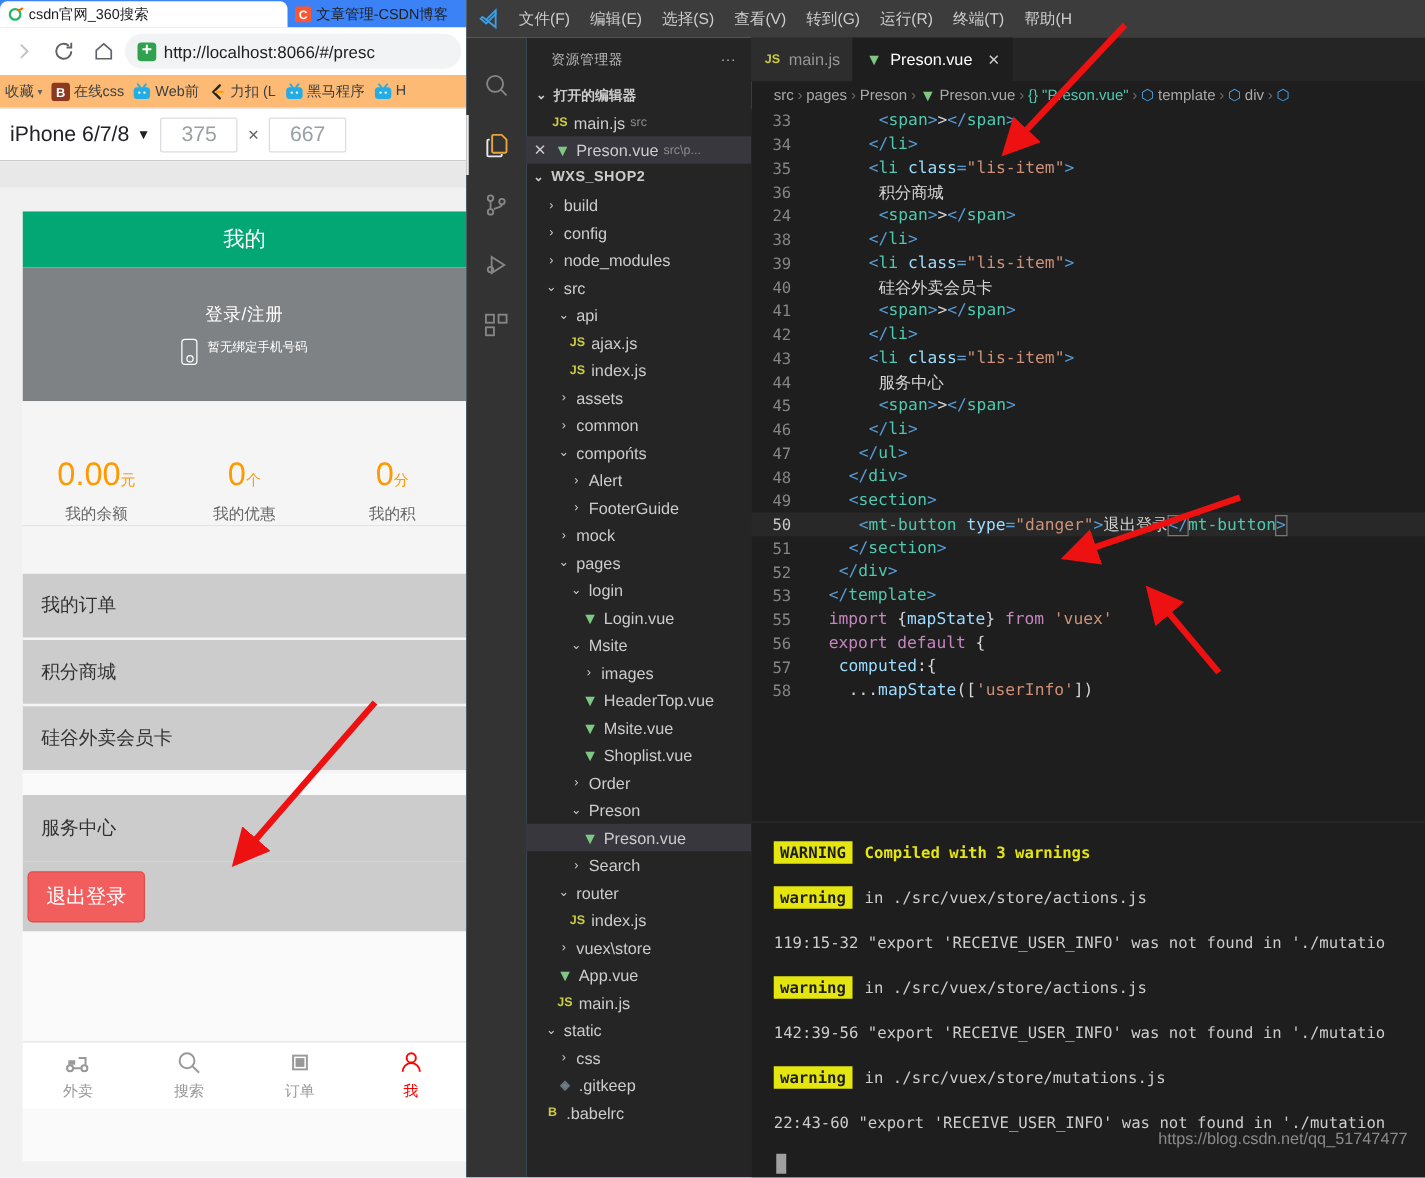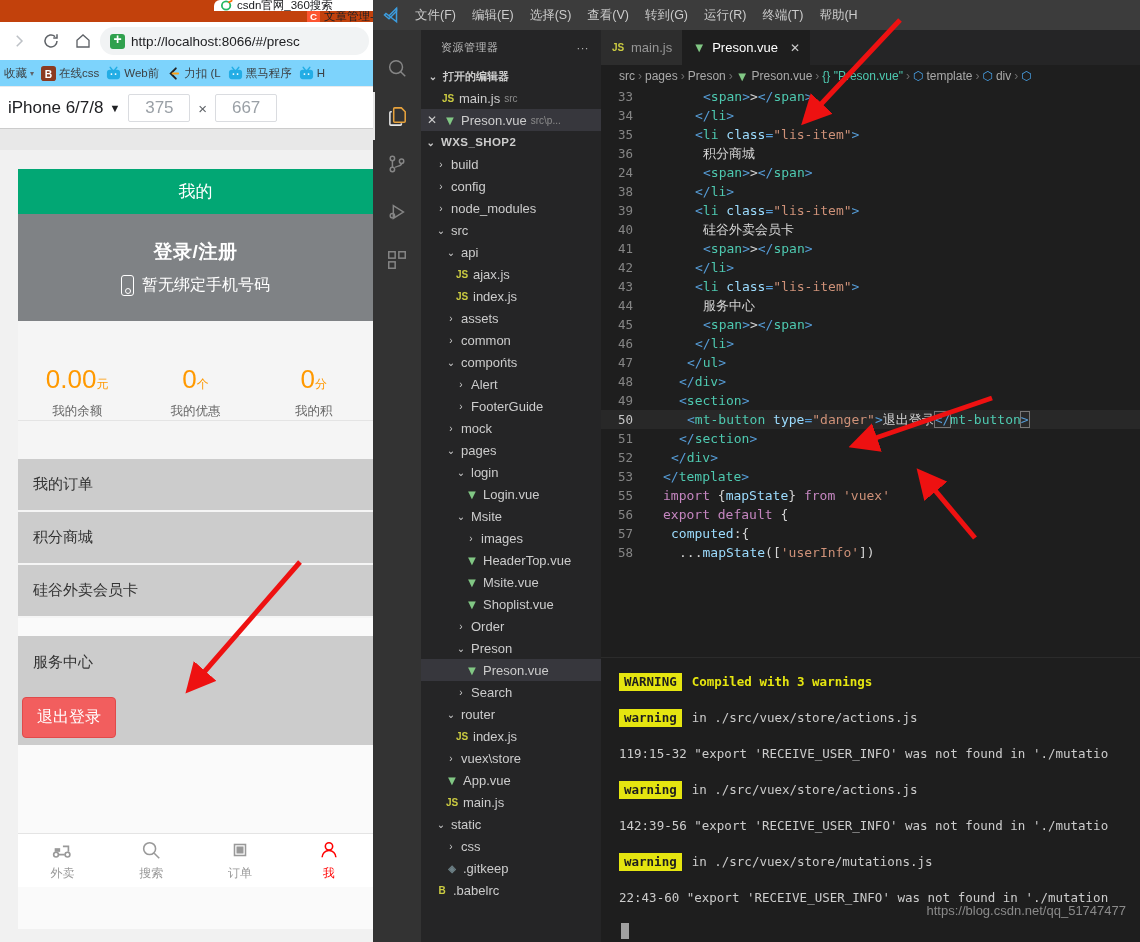--- a/index.html
+++ b/index.html
@@ -8,42 +8,42 @@
     font-family: "Liberation Sans", sans-serif;
     overflow: hidden; background: #fff;
   }
   #root { position: relative; width: 1140px; height: 942px; }
 
   
   #browser { position: absolute; left: 0; top: 0; width: 373px; height: 942px;
              background: #fff; overflow: hidden; }
 
   .br-tabstrip { position: absolute; left: 0; top: 0; width: 444px; height: 22px;
-                 background: #c2410c; display: flex; align-items: flex-end; flex-direction: column; }
+                 background: #3b82f6; display: flex; align-items: flex-end; }
   .br-tab { height: 21px; display: flex; align-items: center; gap: 4px;
             padding: 0 6px; font-size: 11.5px; color: #202124; white-space: nowrap;
             overflow: hidden; }
   .br-tab.active { background: #fff; border-top-left-radius: 6px; border-top-right-radius: 6px; }
   .favicon { width: 13px; height: 13px; flex: 0 0 13px; display: inline-block; }
 
   .br-navbar { position: absolute; left: 0; top: 22px; width: 373px; height: 38px;
                background: #fff; display: flex; align-items: center; gap: 2px; padding: 0 4px; }
   .nav-btn { width: 30px; height: 30px; display: flex; align-items: center;
              justify-content: center; color: #5f6368; }
   .nav-btn.dim { color: #bdc1c6; }
   .omnibox { flex: 1; height: 28px; background: #f1f3f4; border-radius: 14px;
              display: flex; align-items: center; gap: 6px; padding: 0 10px;
              font-size: 13.5px; color: #202124; overflow: hidden; white-space: nowrap; }
   .shield { width: 15px; height: 15px; background: #30a14e; border-radius: 3px;
             position: relative; flex: 0 0 15px; }
   .shield::after { content: "+"; position: absolute; left: 0; top: -3px; width: 15px;
             text-align: center; color: #fff; font-size: 14px; font-weight: 700; }
 
   .br-bookmarks { position: absolute; left: 0; top: 60px; width: 373px; height: 27px;
-                  background: #7dd3fc; display: flex; align-items: center; gap: 3px;
+                  background: #fdba74; display: flex; align-items: center; gap: 3px;
                   padding: 0 2px; border-bottom: 1px solid #e8eaed; overflow: hidden; }
   .bm { display: flex; align-items: center; gap: 3px; font-size: 11.5px;
         color: #3c4043; white-space: nowrap; padding: 0 2px; }
   .bm-ic { width: 15px; height: 15px; flex: 0 0 15px; display: inline-block; }
 
   .devbar { position: absolute; left: 0; top: 88px; width: 373px; height: 41px;
             background: #fff; border-bottom: 1px solid #ccc;
             display: flex; align-items: center; gap: 8px; padding: 0 8px; }
   .dev-device { font-size: 17px; color: #202124; display: flex; align-items: center; gap: 6px; }
   .dev-caret { font-size: 11px; }
@@ -56,22 +56,22 @@
               background: #f1f1f1; overflow: hidden; }
   .vp-toolbar { height: 21px; background: #e8e8e8; }
   .vp-page { position: absolute; left: 18px; top: 40px; width: 355px; height: 760px;
              background: #fafafa; overflow: hidden; }
 
   .m-header { height: 45px; background: #02a774; color: #fff; font-size: 17px;
               display: flex; align-items: center; justify-content: center; }
   .m-user { height: 107px; background: #7f8285; color: #fff;
             display: flex; flex-direction: column; align-items: center;
             justify-content: center; gap: 10px; }
-  .m-user-title { font-size: 19px; font-weight: 700; letter-spacing: .5px; }
-  .m-user-sub { font-size: 16px; display: flex; gap: 8px; }
+  .m-user-title { font-size: 14px; font-weight: 400; letter-spacing: .5px; }
+  .m-user-sub { font-size: 10px; display: flex; gap: 8px; }
   .phone-ic { width: 13px; height: 21px; border: 1.6px solid #fff; border-radius: 3px;
               display: inline-block; position: relative; }
   .phone-ic::after { content: ""; position: absolute; left: 3.2px; bottom: 1.4px;
               width: 4px; height: 4px; border: 1.2px solid #fff; border-radius: 50%; }
 
   .m-stats { height: 100px; background: #f5f5f5; display: flex;
              border-bottom: 1px solid #e4e4e4; padding-top: 18px; align-items: flex-end; }
   .m-stat { flex: 1; text-align: center; }
   .m-stat-num { color: #f90; font-size: 26px; font-weight: 400; line-height: 1; }
   .m-stat-unit { font-size: 12px; color: #f90; }

